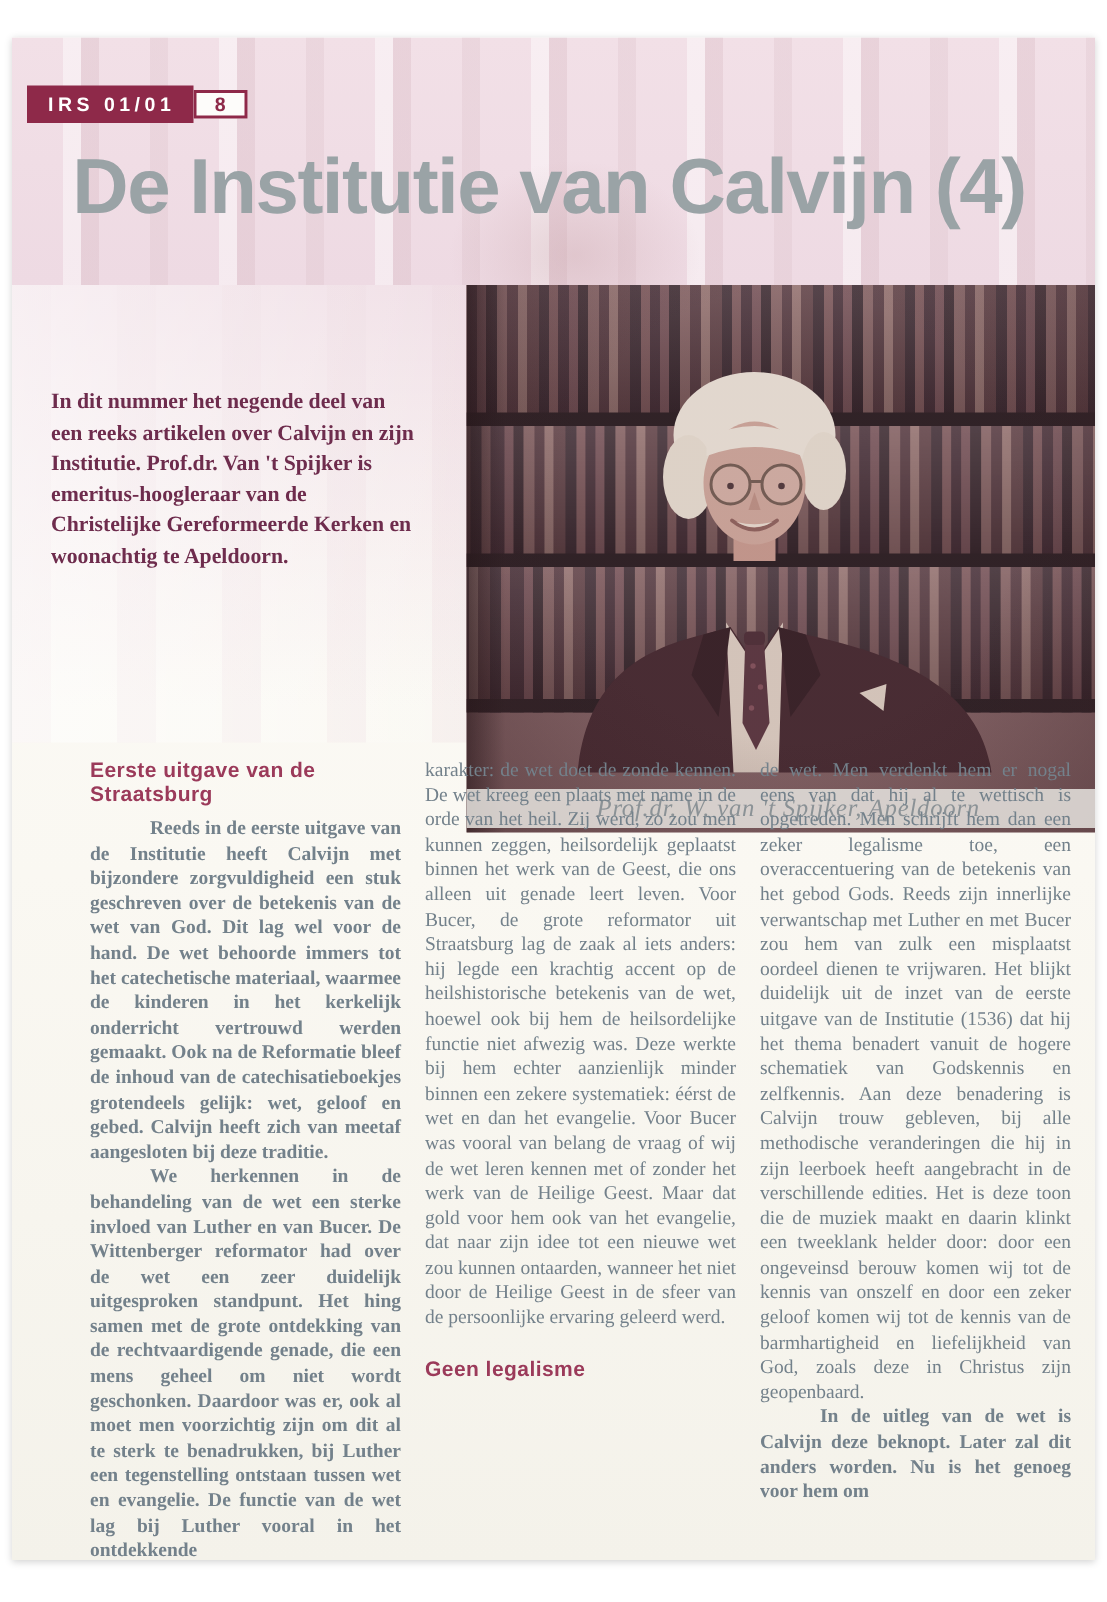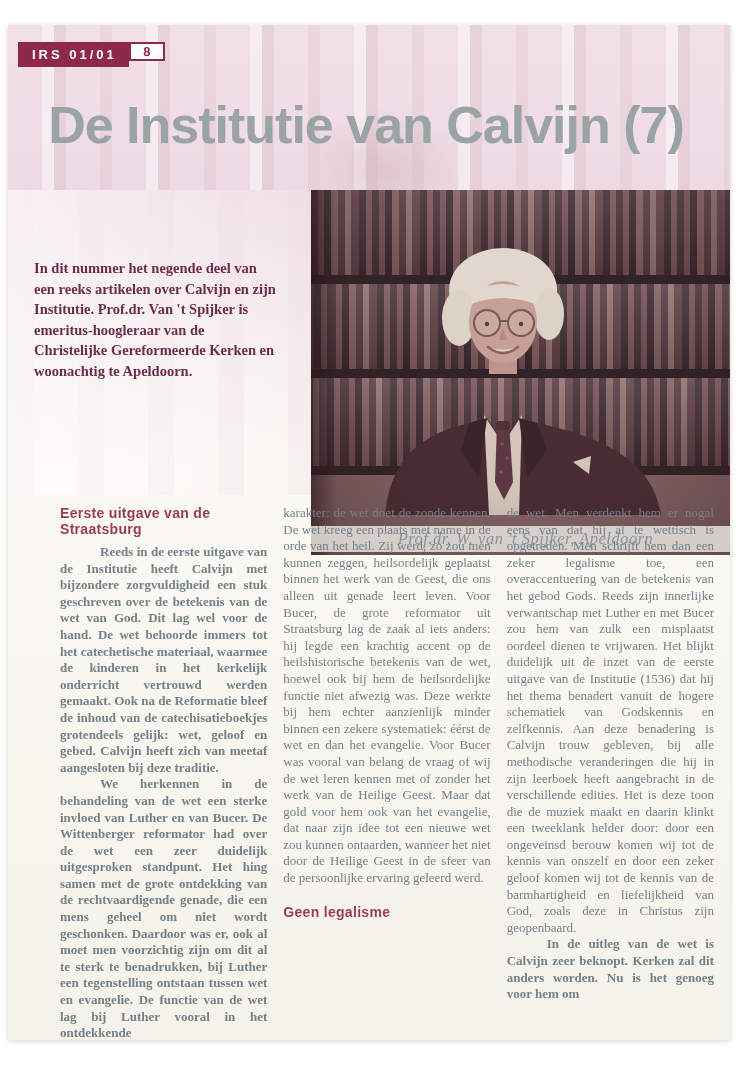--- a/index.html
+++ b/index.html
@@ -36,21 +36,21 @@
   }
   .header-fade{
     position:absolute;left:0;top:165px;right:0;height:305px;
     background:
       linear-gradient(90deg, rgba(255,255,255,0.55), rgba(255,255,255,0) 45%),
       repeating-linear-gradient(90deg,
         rgba(234,213,220,0.25) 0 26px, rgba(255,255,255,0) 26px 70px),
       linear-gradient(rgba(238,218,227,0.85), rgba(253,252,249,0) 92%);
   }
   
-  .badge{position:absolute;left:10px;top:17px;display:flex;align-items:flex-start;height:25px;}
+  .badge{position:absolute;left:10px;top:32px;display:flex;align-items:center;height:25px;}
   .badge-label{
     background:var(--maroon);color:#fff;
     font-family:"Liberation Sans", sans-serif;font-weight:bold;font-size:13px;
     letter-spacing:3px;line-height:25px;padding:0 12px 0 14px;white-space:nowrap;
   }
   .badge-page{
     width:36px;background:#fdfcfa;border:2px solid var(--maroon);
     color:var(--maroon);font-family:"Liberation Sans", sans-serif;font-weight:bold;
     font-size:13px;display:flex;align-items:center;justify-content:center;
   }
@@ -131,21 +131,21 @@
 <div class="page">
 
   <div class="header-band"></div>
   <div class="header-fade"></div>
 
   <div class="badge">
     <span class="badge-label">IRS 01/01</span>
     <span class="badge-page">8</span>
   </div>
 
-  <h1 class="title">De Institutie van Calvijn (7)</h1>
+  <h1 class="title">De Institutie van Calvijn (4)</h1>
 
   <p class="intro">In dit nummer het negende deel van een reeks artikelen over Calvijn en zijn Institutie. Prof.dr. Van 't Spijker is emeritus-hoogleraar van de Christelijke Gereformeerde Kerken en woonachtig te Apeldoorn.</p>
 
   <div class="photo">
     <div class="shelfrow row1"></div>
     <div class="shelfrow row2"></div>
     <div class="shelfrow row3"></div>
     <div class="photo-edge"></div>
     <svg viewBox="0 0 429 285" aria-hidden="true">
 
@@ -195,17 +195,17 @@
       <p class="indent">We herkennen in de behandeling van de wet een sterke invloed van Luther en van Bucer. De Wittenberger reformator had over de wet een zeer duidelijk uitgesproken standpunt. Het hing samen met de grote ontdekking van de rechtvaardigende genade, die een mens geheel om niet wordt geschonken. Daardoor was er, ook al moet men voorzichtig zijn om dit al te sterk te benadrukken, bij Luther een tegenstelling ontstaan tussen wet en evangelie. De functie van de wet lag bij Luther vooral in het ontdekkende</p>
     </div>
 
     <div class="col">
       <p>karakter: de wet doet de zonde kennen. De wet kreeg een plaats met name in de orde van het heil. Zij werd, zo zou men kunnen zeggen, heilsordelijk geplaatst binnen het werk van de Geest, die ons alleen uit genade leert leven. Voor Bucer, de grote reformator uit Straatsburg lag de zaak al iets anders: hij legde een krachtig accent op de heilshistorische betekenis van de wet, hoewel ook bij hem de heilsordelijke functie niet afwezig was. Deze werkte bij hem echter aanzienlijk minder binnen een zekere systematiek: éérst de wet en dan het evangelie. Voor Bucer was vooral van belang de vraag of wij de wet leren kennen met of zonder het werk van de Heilige Geest. Maar dat gold voor hem ook van het evangelie, dat naar zijn idee tot een nieuwe wet zou kunnen ontaarden, wanneer het niet door de Heilige Geest in de sfeer van de persoonlijke ervaring geleerd werd.</p>
       <h2 class="sec-heading mt">Geen legalisme</h2>
     </div>
 
     <div class="col">
       <p>de wet. Men verdenkt hem er nogal eens van dat hij al te wettisch is opgetreden. Men schrijft hem dan een zeker legalisme toe, een overaccentuering van de betekenis van het gebod Gods. Reeds zijn innerlijke verwantschap met Luther en met Bucer zou hem van zulk een misplaatst oordeel dienen te vrijwaren. Het blijkt duidelijk uit de inzet van de eerste uitgave van de Institutie (1536) dat hij het thema benadert vanuit de hogere schematiek van Godskennis en zelfkennis. Aan deze benadering is Calvijn trouw gebleven, bij alle methodische veranderingen die hij in zijn leerboek heeft aangebracht in de verschillende edities. Het is deze toon die de muziek maakt en daarin klinkt een tweeklank helder door: door een ongeveinsd berouw komen wij tot de kennis van onszelf en door een zeker geloof komen wij tot de kennis van de barmhartigheid en liefelijkheid van God, zoals deze in Christus zijn geopenbaard.</p>
-      <p class="indent">In de uitleg van de wet is Calvijn zeer beknopt. Kerken zal dit anders worden. Nu is het genoeg voor hem om</p>
+      <p class="indent">In de uitleg van de wet is Calvijn deze beknopt. Later zal dit anders worden. Nu is het genoeg voor hem om</p>
     </div>
 
   </div>
 </div>
 
 </body></html>

